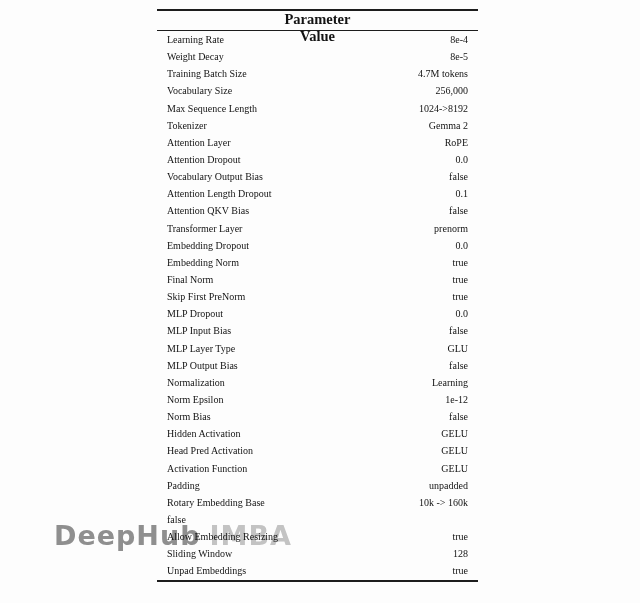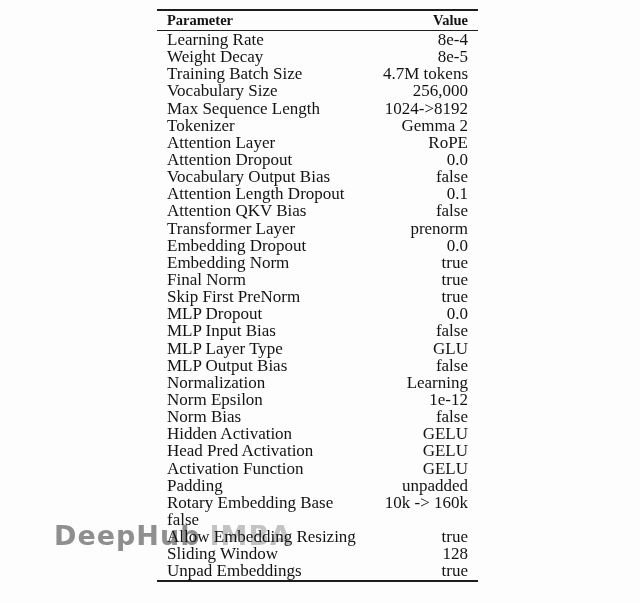--- a/index.html
+++ b/index.html
@@ -43,28 +43,29 @@
   }
   .thead {
     display: flex;
     justify-content: space-between;
     align-items: center;
     height: 19px;
     padding: 0 10px;
     border-bottom: 1.5px solid #1d1d1d;
     font-weight: bold;
     font-size: 14.5px;
+    flex-direction: column;
   }
   .trow {
     display: flex;
     justify-content: space-between;
     height: 17.15px;
     line-height: 17.15px;
     padding: 0 10px;
-    font-size: 17px;
+    font-size: 10px;
     white-space: nowrap;
     gap: 8px;
   }
   .td-param { text-align: left; }
   .td-value { text-align: center; }
 </style>
 </head>
 <body>
 
 <div class="page">

